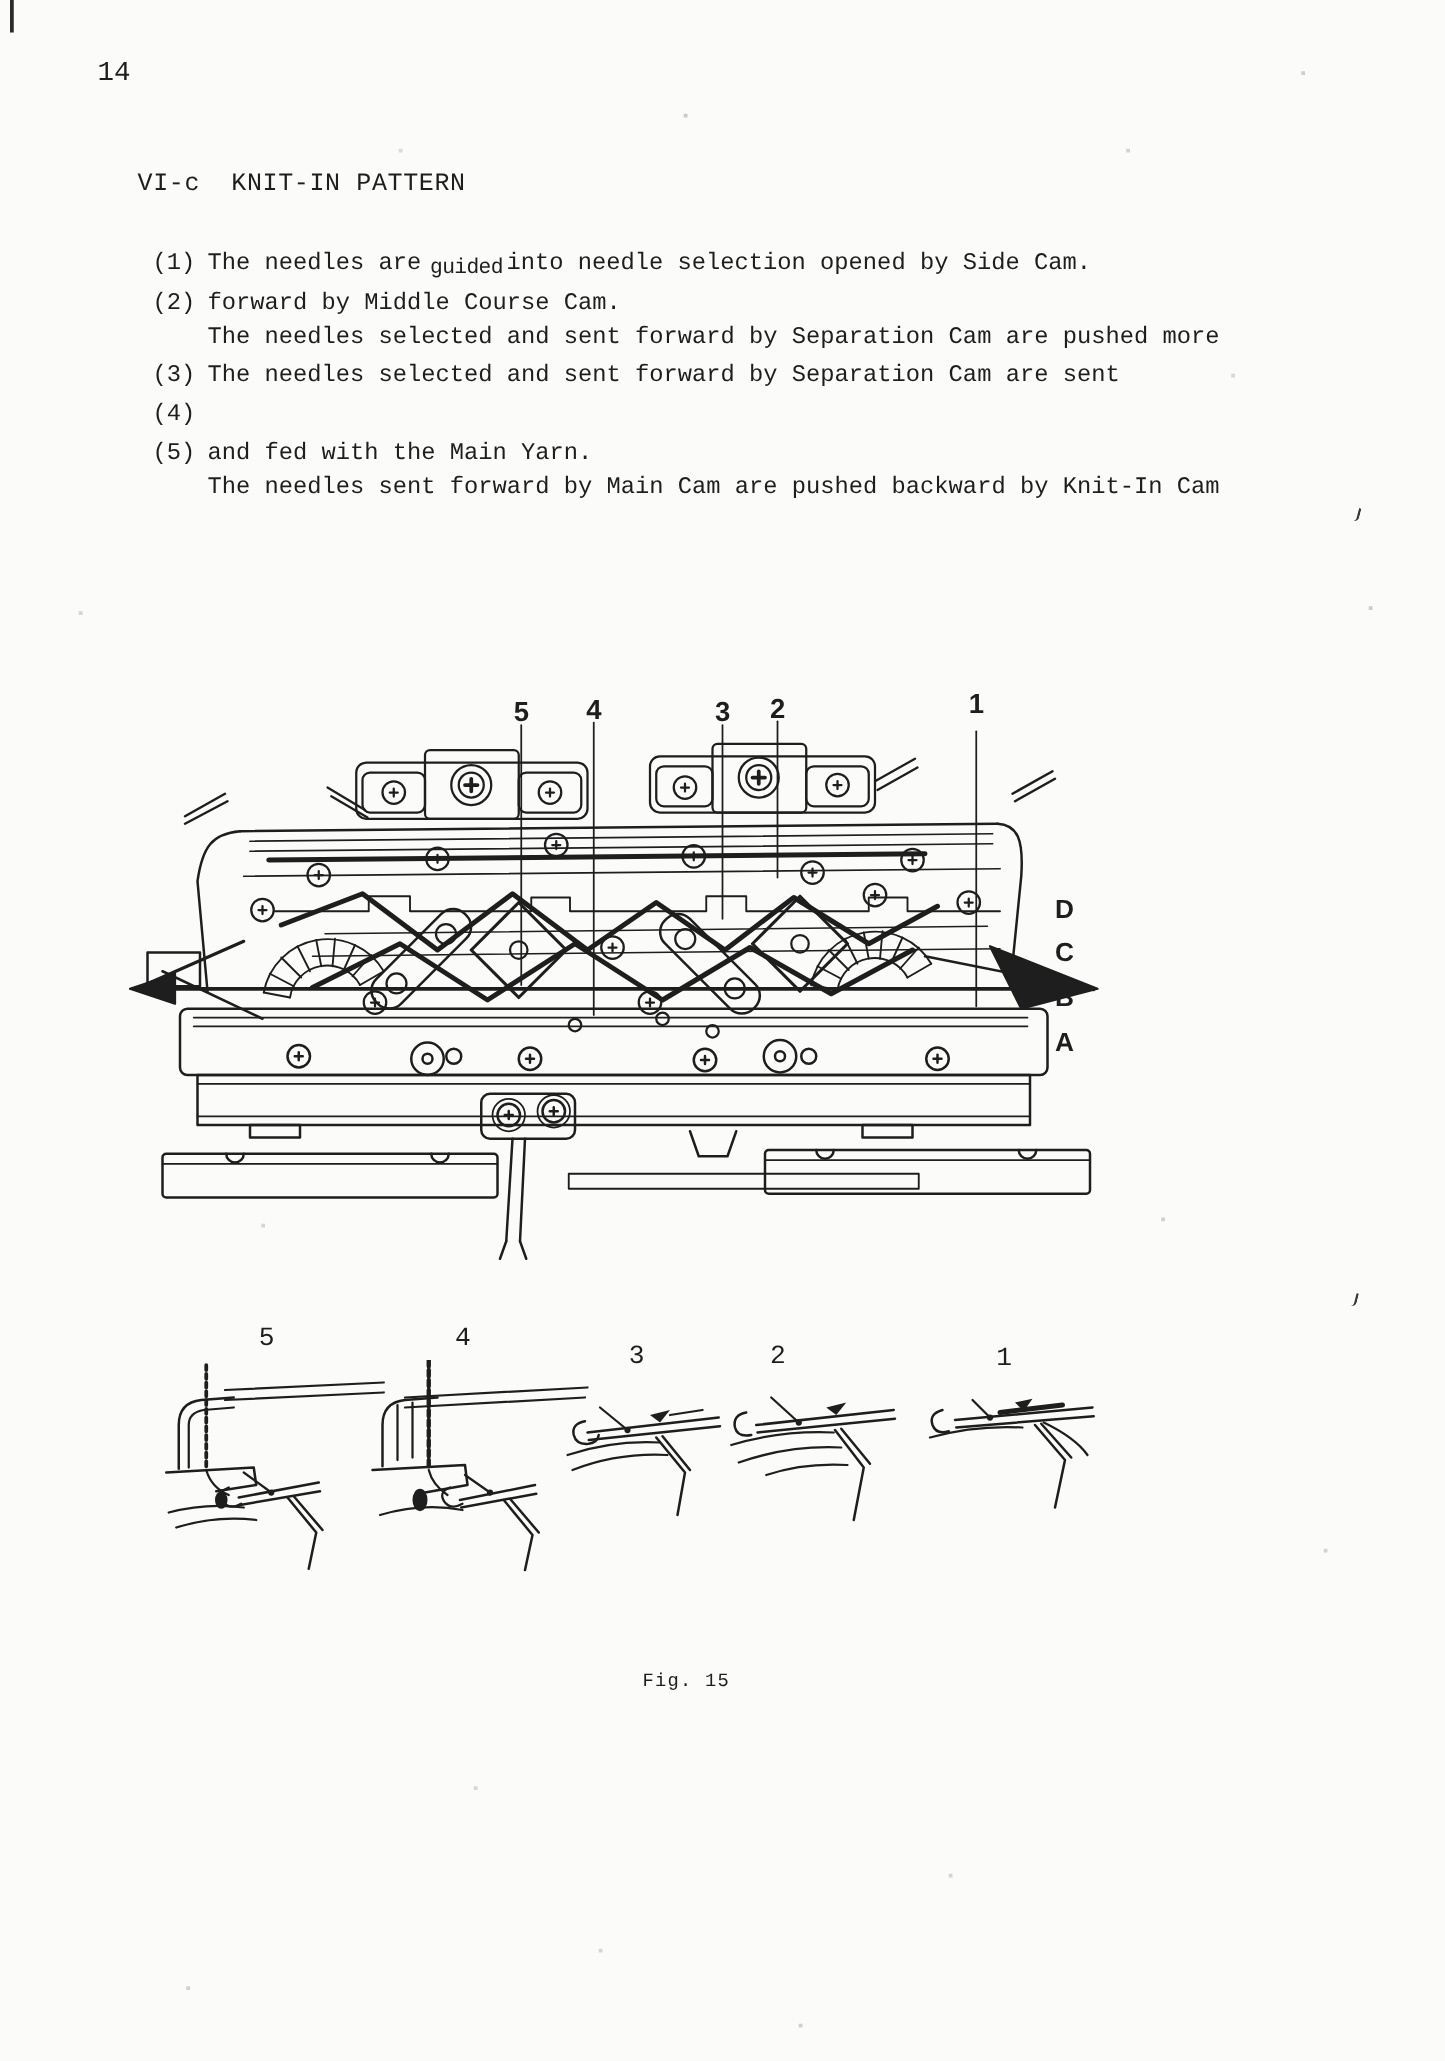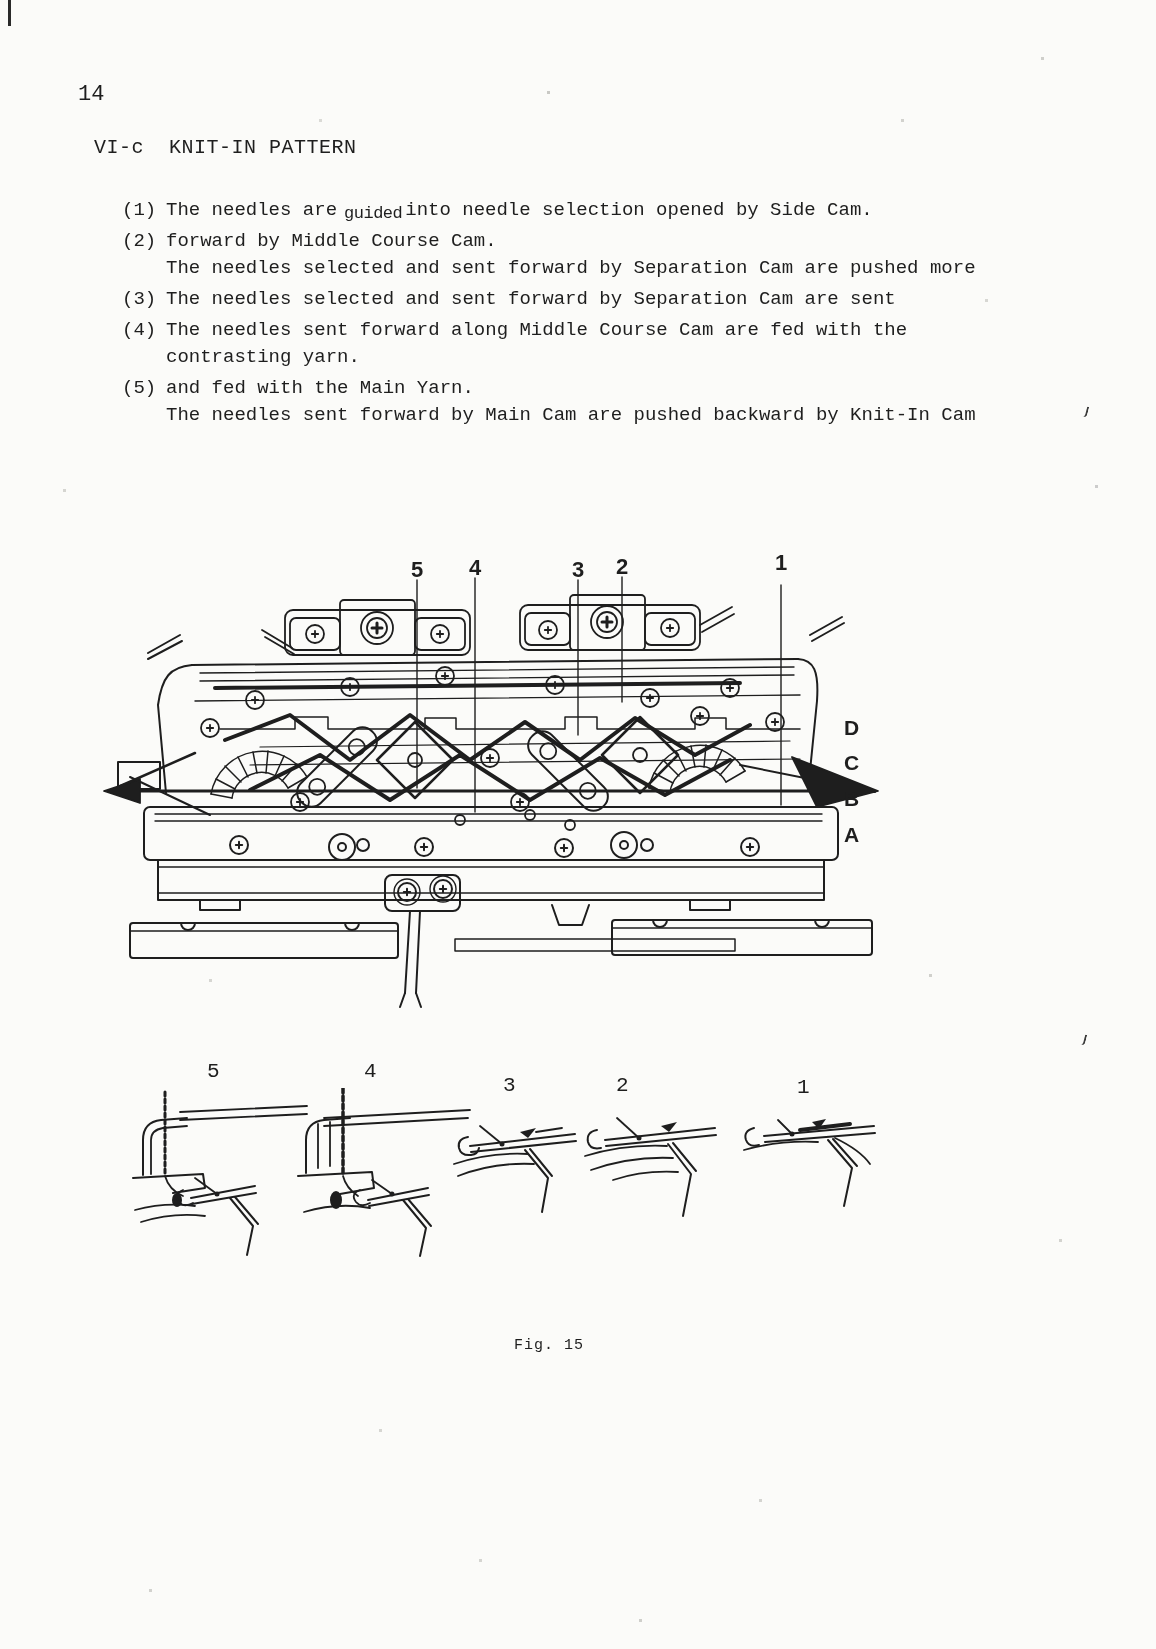--- a/index.html
+++ b/index.html
@@ -3,22 +3,22 @@
 <meta charset="utf-8">
 <style>
   html,body{margin:0;padding:0;}
   body{
     width:1156px;height:1649px;position:relative;overflow:hidden;
     background:#fbfbf9;color:#1e1e1e;
     font-family:"Liberation Mono","DejaVu Sans Mono",monospace;
   }
   .abs{position:absolute;}
   
-  .page-number{left:78px;top:46px;font-size:22px;margin-top:36px;}
-  .heading{left:94px;top:136px;font-size:20px;white-space:pre;letter-spacing:.5px;}
+  .page-number{left:78px;top:46px;font-size:22px;}
+  .heading{left:110px;top:136px;font-size:20px;white-space:pre;letter-spacing:.5px;}
   .instructions{left:122px;top:197px;width:920px;font-size:19px;line-height:27px;}
   .item{display:flex;margin-bottom:4px;}
   .item .num{width:44px;flex:none;}
   .item .text{white-space:pre-wrap;}
   .inserted{font-size:17px;position:relative;top:3px;margin:0 3px 0 7px;letter-spacing:-.5px;text-align:right;}
   .figure-caption{left:514px;top:1337px;font-size:15px;white-space:pre;letter-spacing:1px;}
   
   .callout,.zone{font-family:"Liberation Sans","DejaVu Sans",sans-serif;font-weight:bold;}
   .callout{font-size:22px;}
   .zone{font-size:21px;}
@@ -54,21 +54,20 @@
   <div class="item">
     <span class="num">(2)</span>
     <div class="text"><div>forward by Middle Course Cam.</div><div>The needles selected and sent forward by Separation Cam are pushed more</div></div>
   </div>
   <div class="item">
     <span class="num">(3)</span>
     <div class="text"><div>The needles selected and sent forward by Separation Cam are sent</div></div>
   </div>
   <div class="item">
     <span class="num">(4)</span>
-    <div class="text"><div>The needles sent forward along Middle Course Cam are fed with the</div><div>contrasting yarn.</div></div>
   </div>
   <div class="item">
     <span class="num">(5)</span>
     <div class="text"><div>and fed with the Main Yarn.</div><div>The needles sent forward by Main Cam are pushed backward by Knit-In Cam</div></div>
   </div>
 </div>
 
 <div class="abs" style="left:100px;top:515px;width:860px;height:500px;">
   <svg width="860" height="500" viewBox="0 0 860 500" stroke="#1e1e1e" fill="none" stroke-width="1.8" stroke-linecap="round" stroke-linejoin="round">
     <defs>

